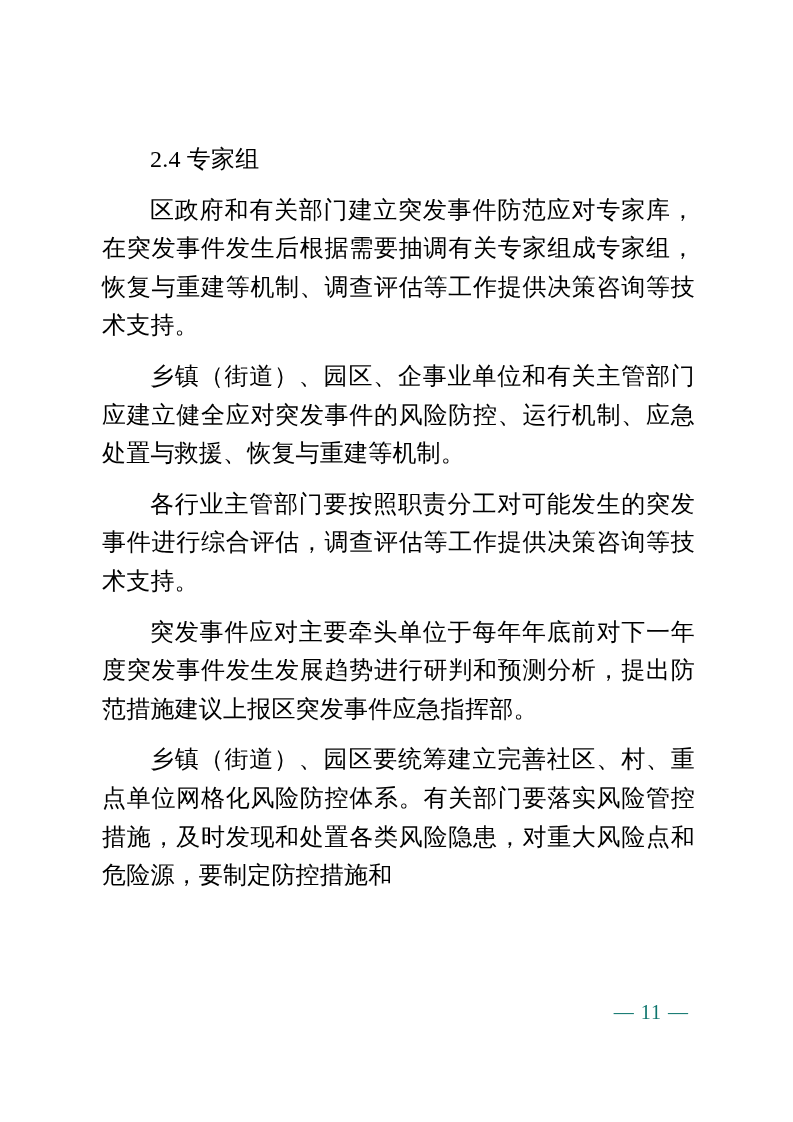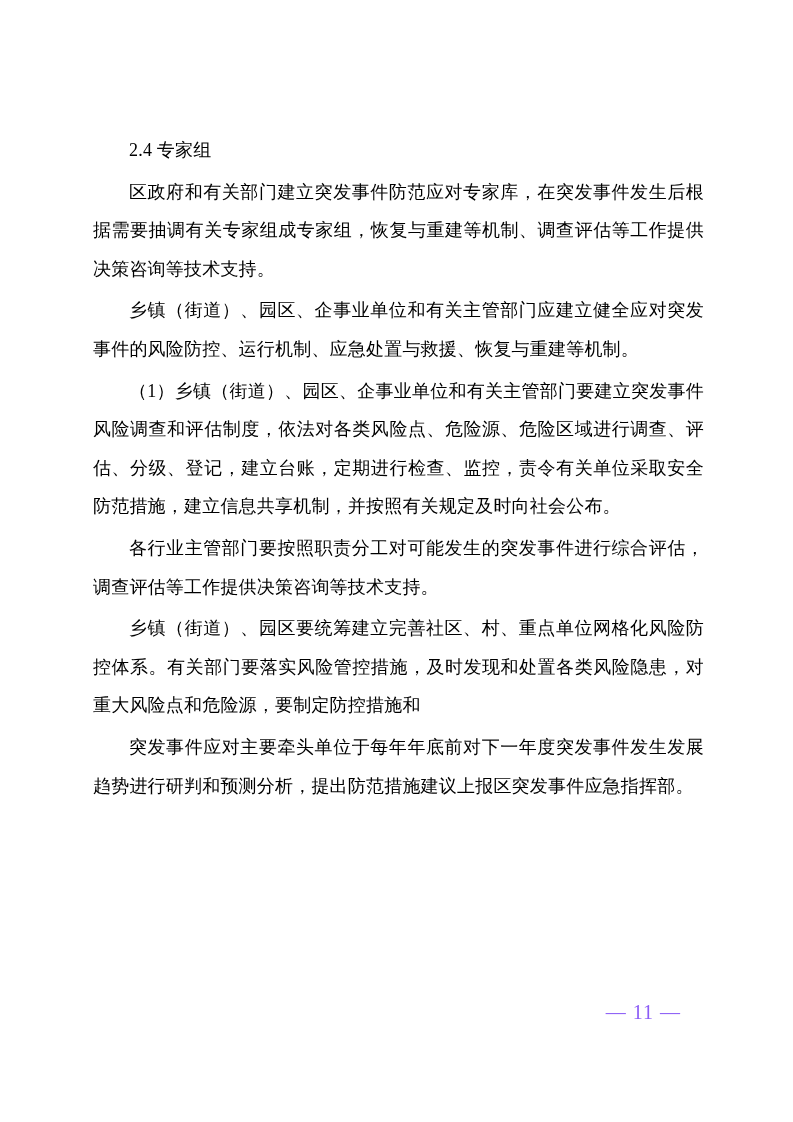--- a/index.html
+++ b/index.html
@@ -16,50 +16,49 @@
     font-family: "Liberation Serif", "DejaVu Serif", serif;
     color: #000000;
   }
   .content {
     position: absolute;
     left: 90px;
     top: 128px;
     width: 617px;
   }
   .content p {
-    margin: 3px;
+    margin: 12px;
     padding: 0;
-    font-size: 18px;
+    font-size: 24px;
     line-height: 38.6px;
     text-align: justify;
     text-justify: inter-ideograph;
     text-indent: 2em;
     letter-spacing: 0.2px;
     word-break: break-all;
   }
   .content p.heading {
     text-align: left;
   }
   .page-number {
     position: absolute;
-    right: 112px;
+    right: 104px;
     top: 1000px;
     font-size: 20px;
     line-height: 24px;
     letter-spacing: 1px;
-    color: #8b5cf6;
+    color: #0f766e;
   }
 </style>
 </head>
 <body>
 
 <div class="page">
   <div class="content">
       <p class="heading">2.4 专家组</p>
       <p class="para">区政府和有关部门建立突发事件防范应对专家库，在突发事件发生后根据需要抽调有关专家组成专家组，恢复与重建等机制、调查评估等工作提供决策咨询等技术支持。</p>
       <p class="para">乡镇（街道）、园区、企事业单位和有关主管部门应建立健全应对突发事件的风险防控、运行机制、应急处置与救援、恢复与重建等机制。</p>
-      <p class="para">（1）乡镇（街道）、园区、企事业单位和有关主管部门要建立突发事件风险调查和评估制度，依法对各类风险点、危险源、危险区域进行调查、评估、分级、登记，建立台账，定期进行检查、监控，责令有关单位采取安全防范措施，建立信息共享机制，并按照有关规定及时向社会公布。</p>
       <p class="para">各行业主管部门要按照职责分工对可能发生的突发事件进行综合评估，调查评估等工作提供决策咨询等技术支持。</p>
+      <p class="para">突发事件应对主要牵头单位于每年年底前对下一年度突发事件发生发展趋势进行研判和预测分析，提出防范措施建议上报区突发事件应急指挥部。</p>
       <p class="para">乡镇（街道）、园区要统筹建立完善社区、村、重点单位网格化风险防控体系。有关部门要落实风险管控措施，及时发现和处置各类风险隐患，对重大风险点和危险源，要制定防控措施和</p>
-      <p class="para">突发事件应对主要牵头单位于每年年底前对下一年度突发事件发生发展趋势进行研判和预测分析，提出防范措施建议上报区突发事件应急指挥部。</p>
     </div>
   <div class="page-number">— 11 —</div>
 </div>
 
 </body></html>

